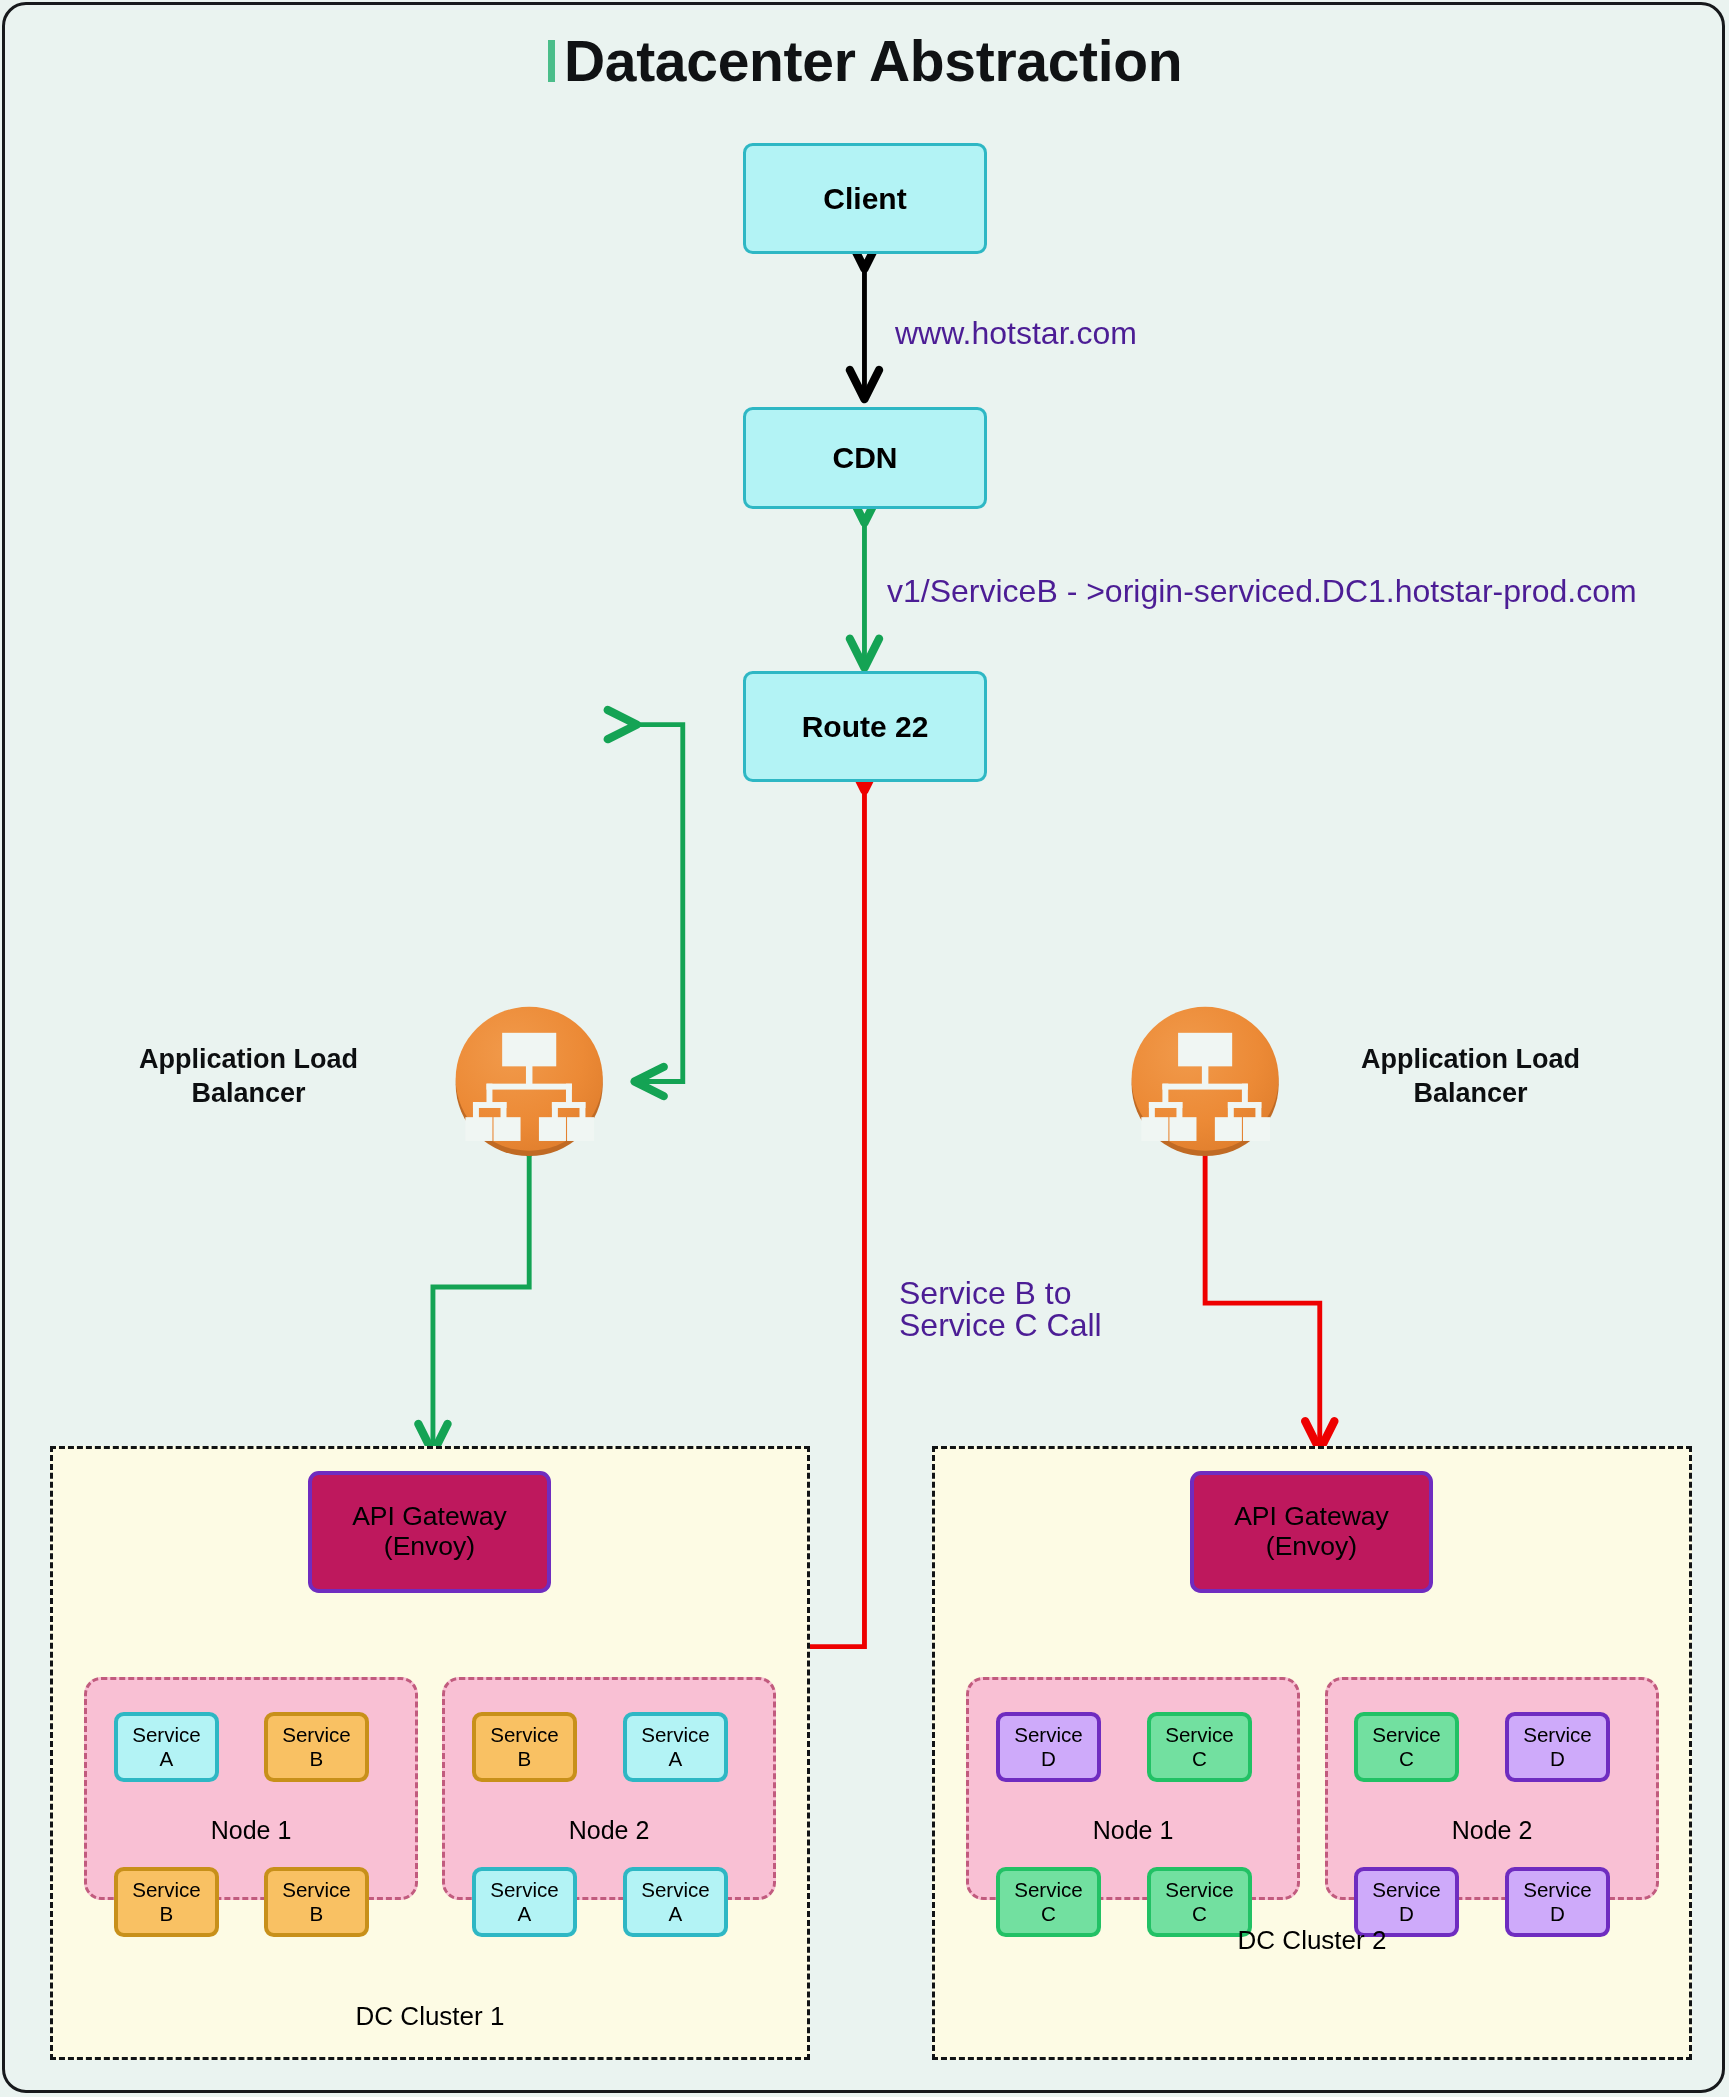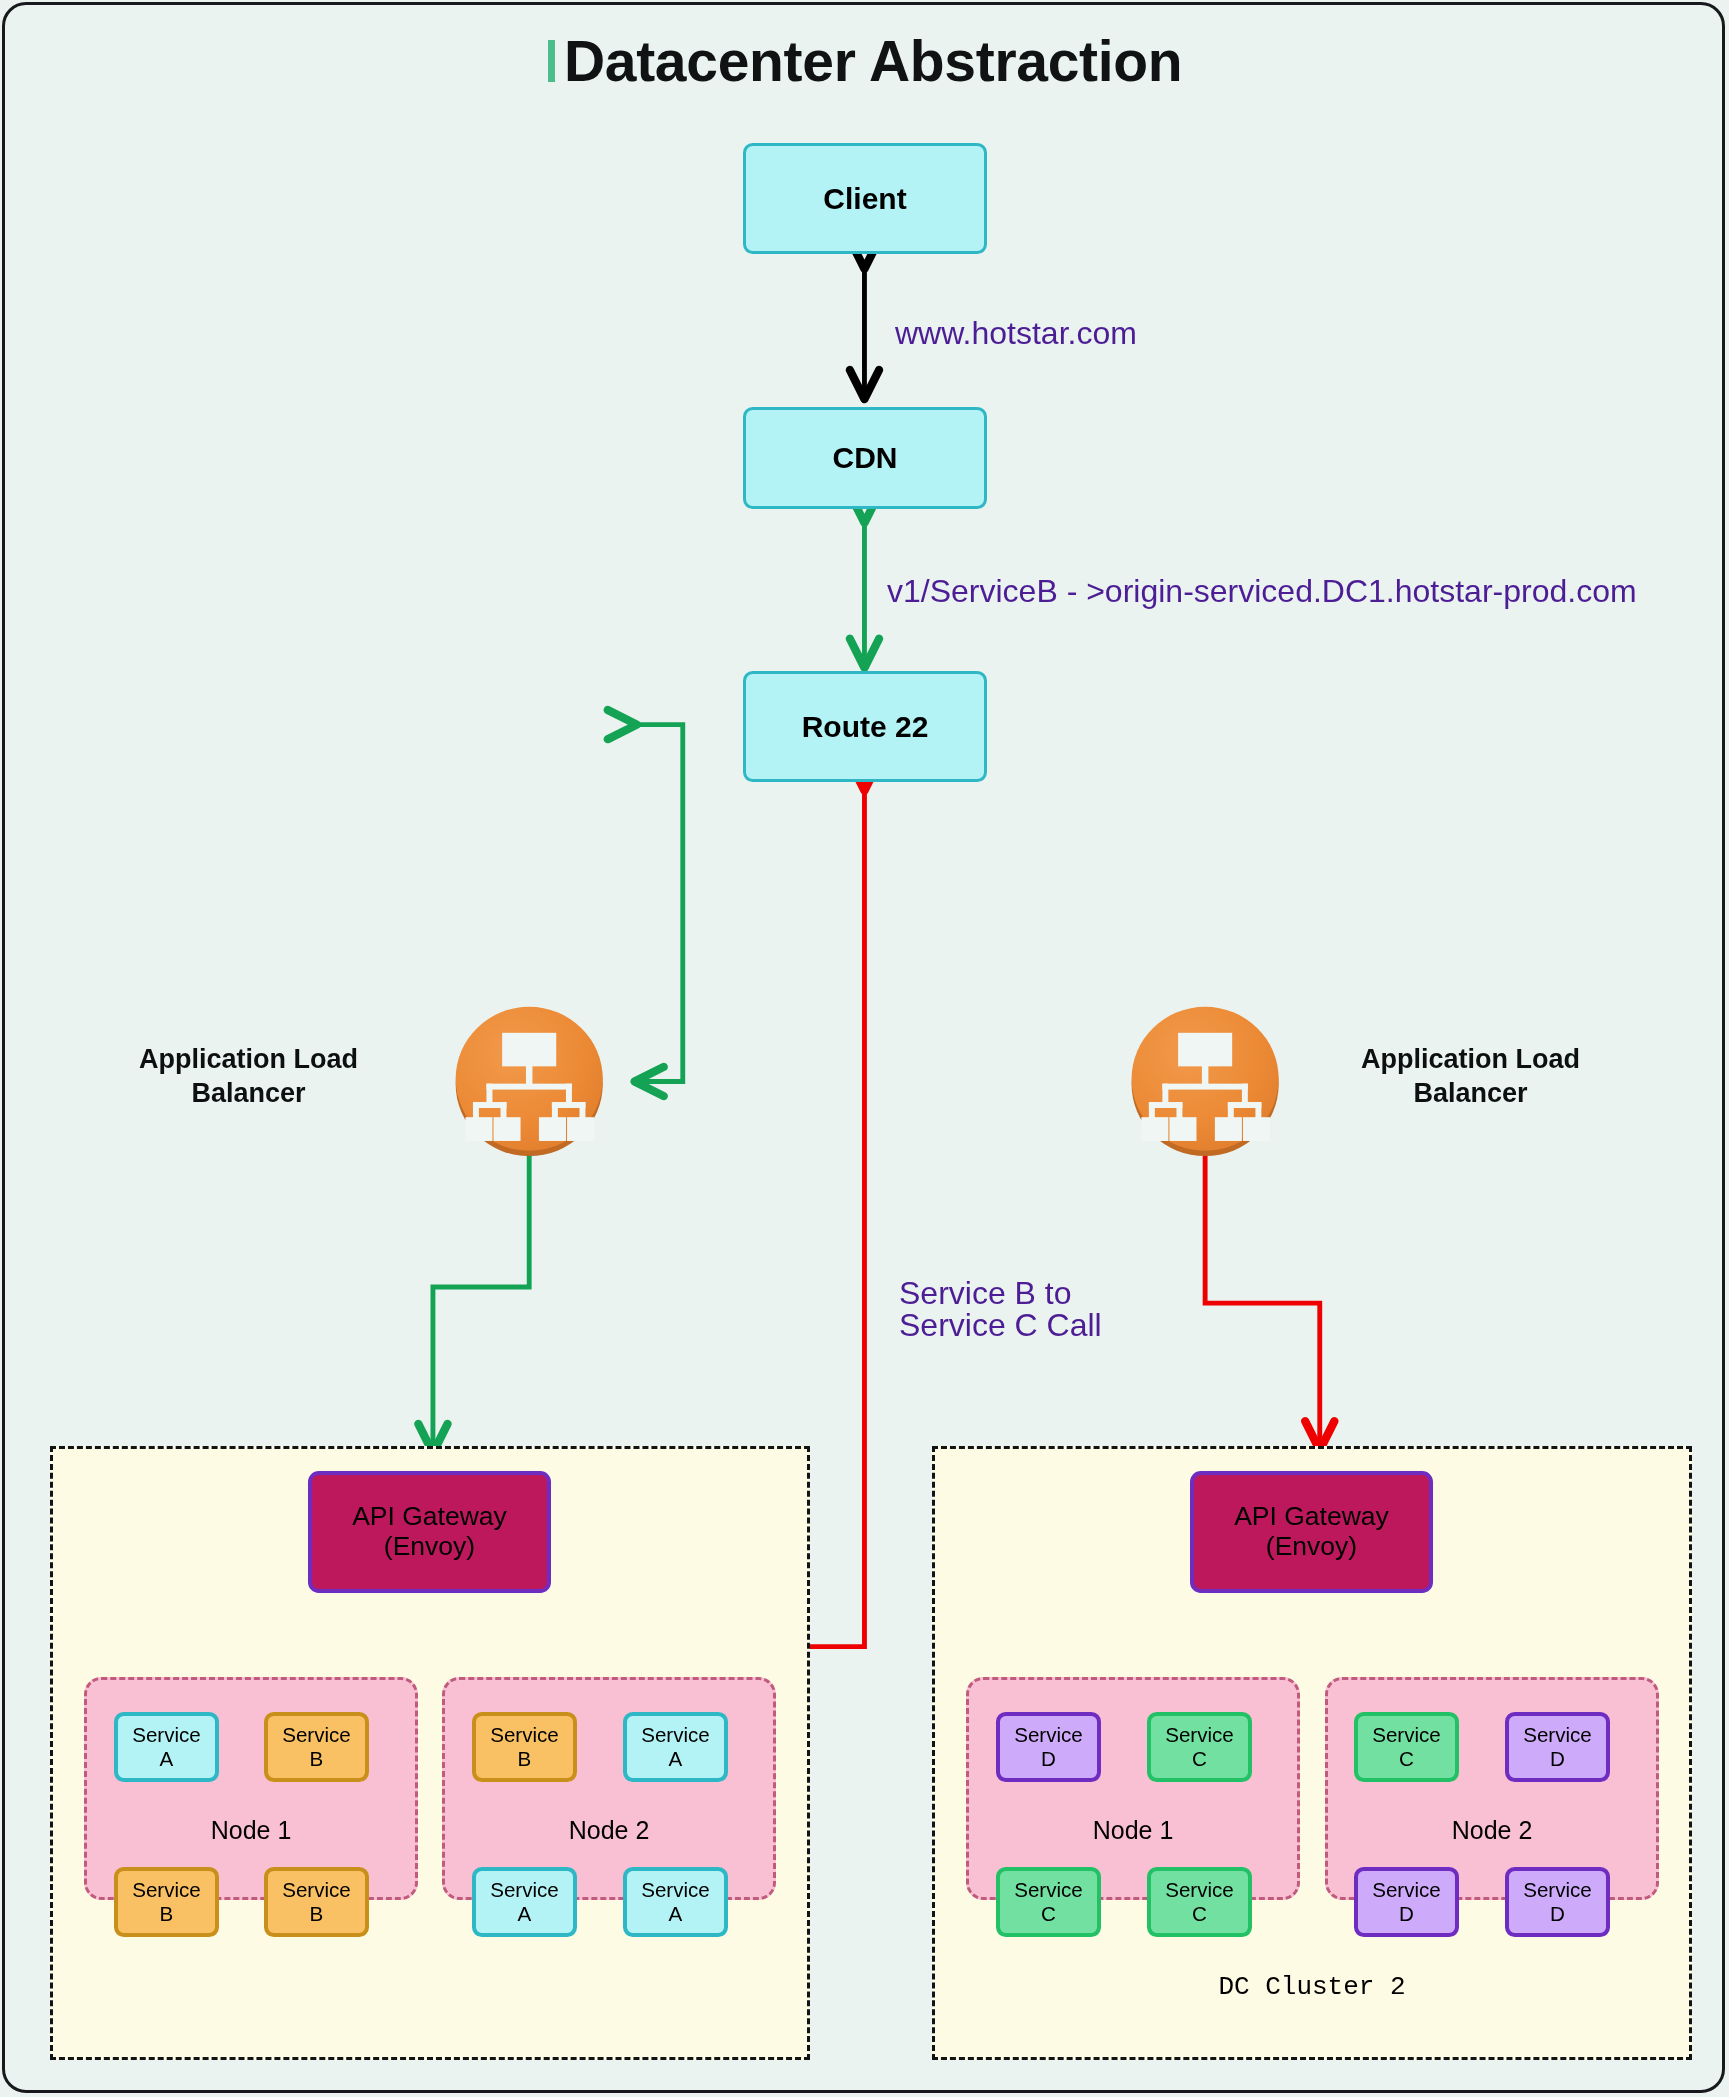--- a/index.html
+++ b/index.html
@@ -287,20 +287,21 @@
     <span><span>Service</span><br><span>A</span></span>
   </div>
   <div class="nodelabel" style="left:442px; top:1816px; width:334px;">Node 2</div>
   <div class="node-box svc svc-a" style="left:472px; top:1867px; width:105px; height:70px;">
     <span><span>Service</span><br><span>A</span></span>
   </div>
   <div class="node-box svc svc-a" style="left:623px; top:1867px; width:105px; height:70px;">
     <span><span>Service</span><br><span>A</span></span>
   </div>
 
+  <div class="clusterlabel" style="left:50px; top:2001px; width:760px;">DC Cluster 1</div>
 
   <div class="cluster" style="left:932px; top:1446px; width:760px; height:614px;"></div>
 
   <div class="node-box gw-box" style="left:1190px; top:1471px; width:243px; height:122px;">
     <span>
       <span>API Gateway</span><br>
       <span>(Envoy)</span>
     </span>
   </div>
 
@@ -327,16 +328,16 @@
     <span><span>Service</span><br><span>D</span></span>
   </div>
   <div class="nodelabel" style="left:1325px; top:1816px; width:334px;">Node 2</div>
   <div class="node-box svc svc-d" style="left:1354px; top:1867px; width:105px; height:70px;">
     <span><span>Service</span><br><span>D</span></span>
   </div>
   <div class="node-box svc svc-d" style="left:1505px; top:1867px; width:105px; height:70px;">
     <span><span>Service</span><br><span>D</span></span>
   </div>
 
-  <div class="clusterlabel" style="left:932px; top:1972px; width:760px;font-family:Liberation Mono, monospace;">DC Cluster 2</div>
+  <div class="clusterlabel" style="left:932px; top:1925px; width:760px;">DC Cluster 2</div>
 
 </div>
 
 
 </body></html>

